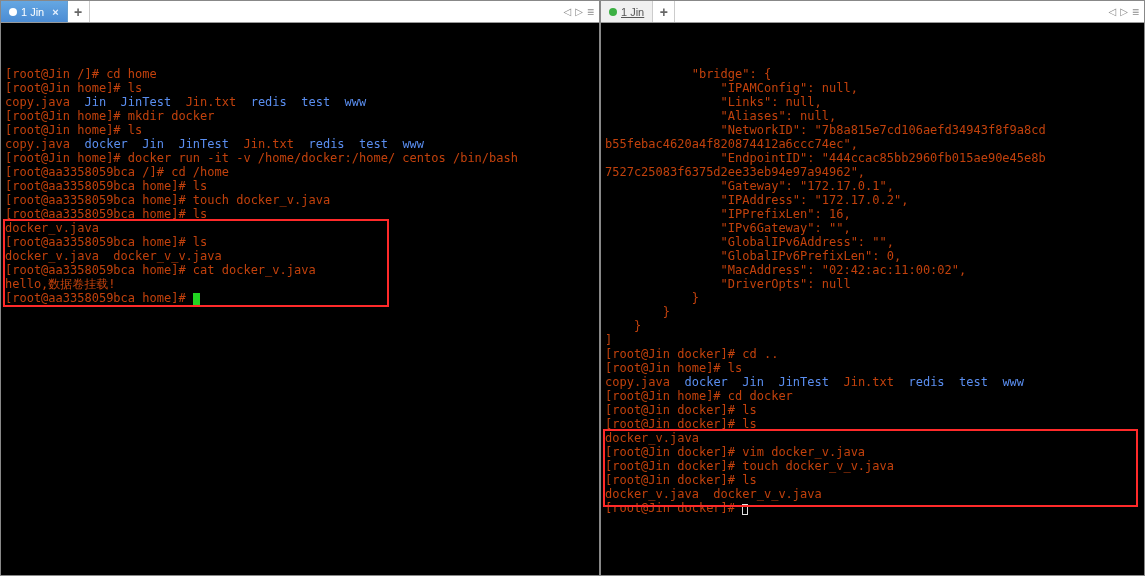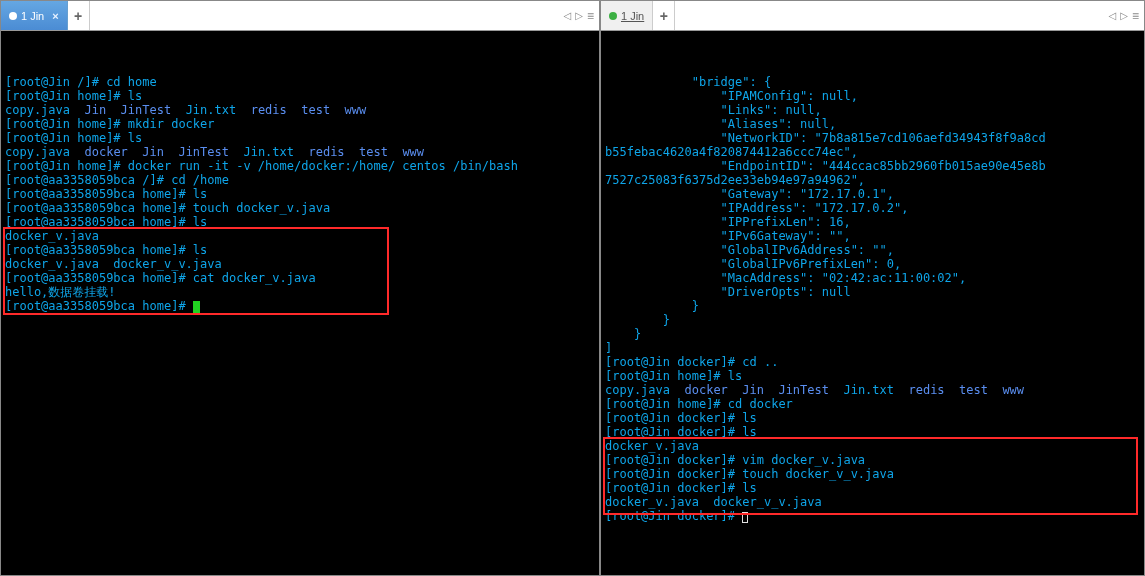--- a/index.html
+++ b/index.html
@@ -16,21 +16,21 @@
     position: relative;
     height: 100%;
     display: flex;
     flex-direction: column;
     border: 1px solid #888;
   }
   .pane.left { width: 600px; }
   .pane.right { width: 545px; }
   
   .tabbar {
-    height: 30px;
+    height: 22px;
     background: #fff;
     display: flex;
     align-items: stretch;
     border-bottom: 1px solid #999;
     font-family: Tahoma, Arial, sans-serif;
     font-size: 11px;
     position: relative;
   }
   .tab {
     display: flex;
@@ -82,21 +82,21 @@
     background:#000;
     color:#e0e0e0;
     font-family: "Consolas","Monaco",monospace;
     font-size:12px;
     line-height:14px;
     padding:2px 4px;
     white-space:pre;
     overflow:hidden;
     position:relative;
   }
-  .c-white { color:#0ea5e9; }
+  .c-white { color:#c2410c; }
   .c-bblue { color:#5a8ef0; font-weight:normal; }
   .cursor {
     display:inline-block;
     width:7px; height:12px;
     background:#21d421;
     vertical-align:text-bottom;
   }
   .cursor.outline {
     background:none;
     border:1px solid #e0e0e0;

